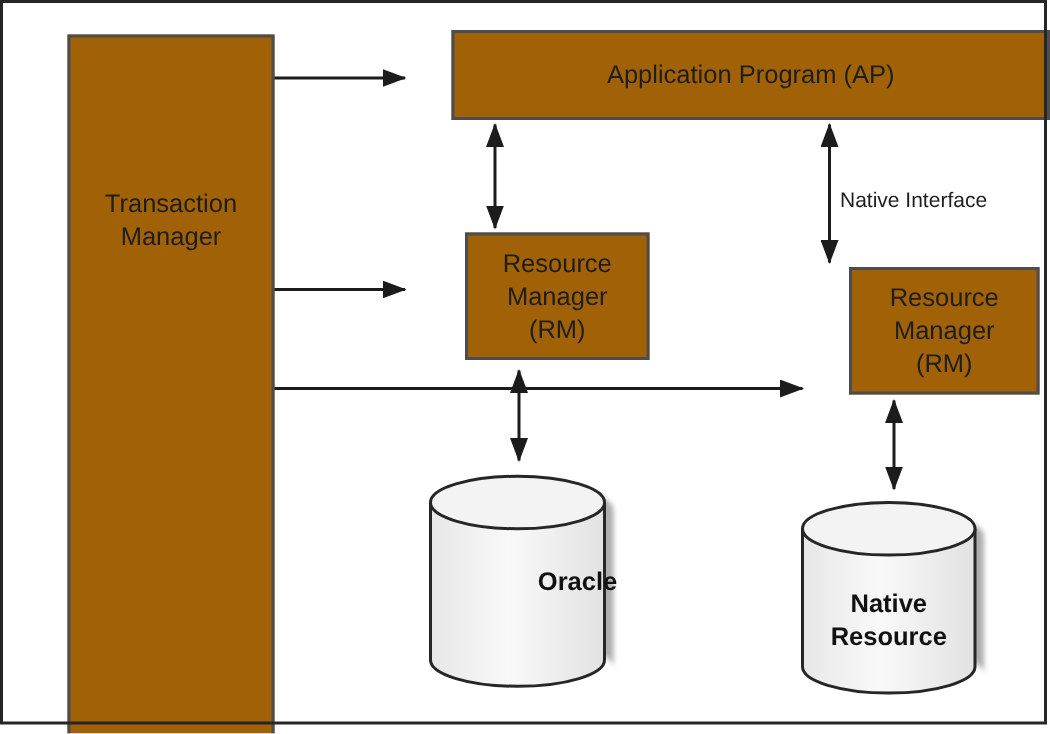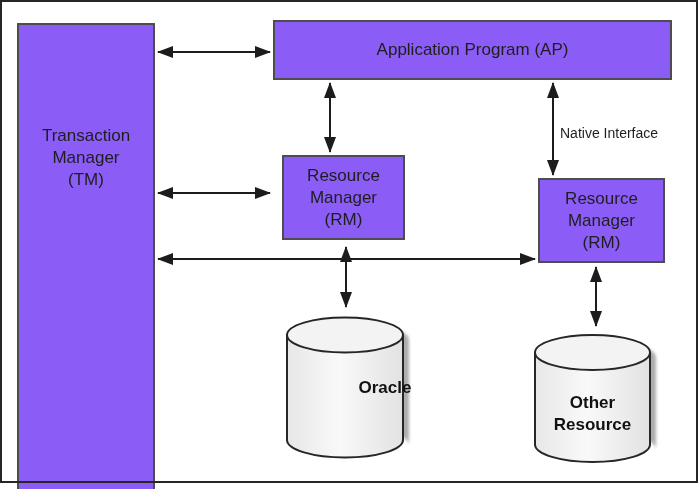--- a/index.html
+++ b/index.html
@@ -26,30 +26,31 @@
     left: 0;
     top: 0;
     width: 698px;
     height: 483px;
     border: 2px solid #262626;
     box-sizing: border-box;
     pointer-events: none;
   }
   .box {
     position: absolute;
-    background: #8b5cf6;
+    background: #a16207;
     border: 2px solid #4d4d4f;
     box-sizing: border-box;
     display: flex;
     align-items: center;
     justify-content: center;
     text-align: center;
     font-size: 17px;
     line-height: 22px;
     color: #1e1e1e;
+    margin-left: 28px;
   }
   .box.tm {
     left: 17px;
     top: 23px;
     width: 138px;
     height: 473px;
     align-items: flex-start;
   }
   .box.tm .lines {
     padding-top: 100px;
@@ -141,21 +142,20 @@
       <path d="M 535 352.5 A 57.5 17.5 0 0 1 650 352.5 L 650 444.5 A 57.5 17.5 0 0 0 535 444.5 Z" transform="translate(6,5)" fill="#adadad" filter="url(#softBlur)"></path>
       <path d="M 535 352.5 L 535 444.5 A 57.5 17.5 0 0 0 650 444.5 L 650 352.5" fill="url(#cylBody)" stroke="#262626" stroke-width="2"></path>
       <ellipse cx="592.5" cy="352.5" rx="57.5" ry="17.5" fill="#f3f3f3" stroke="#262626" stroke-width="2"></ellipse>
     </g>
   </svg>
 
   <div class="box tm">
     <div class="lines">
       <div>Transaction</div>
       <div>Manager</div>
-      <div>(TM)</div>
     </div>
   </div>
 
   <div class="box ap">
     <div>Application Program (AP)</div>
   </div>
 
   <div class="box rm-left">
     <div class="lines">
       <div>Resource</div>
@@ -172,19 +172,19 @@
     </div>
   </div>
 
   <div class="native-label">Native Interface</div>
 
   <div class="cyl-label oracle">
     <div>Oracle</div>
   </div>
 
   <div class="cyl-label other">
-    <div>Other</div>
+    <div>Native</div>
     <div>Resource</div>
   </div>
 
   <div class="frame"></div>
 
 </div>
 
 </body></html>

